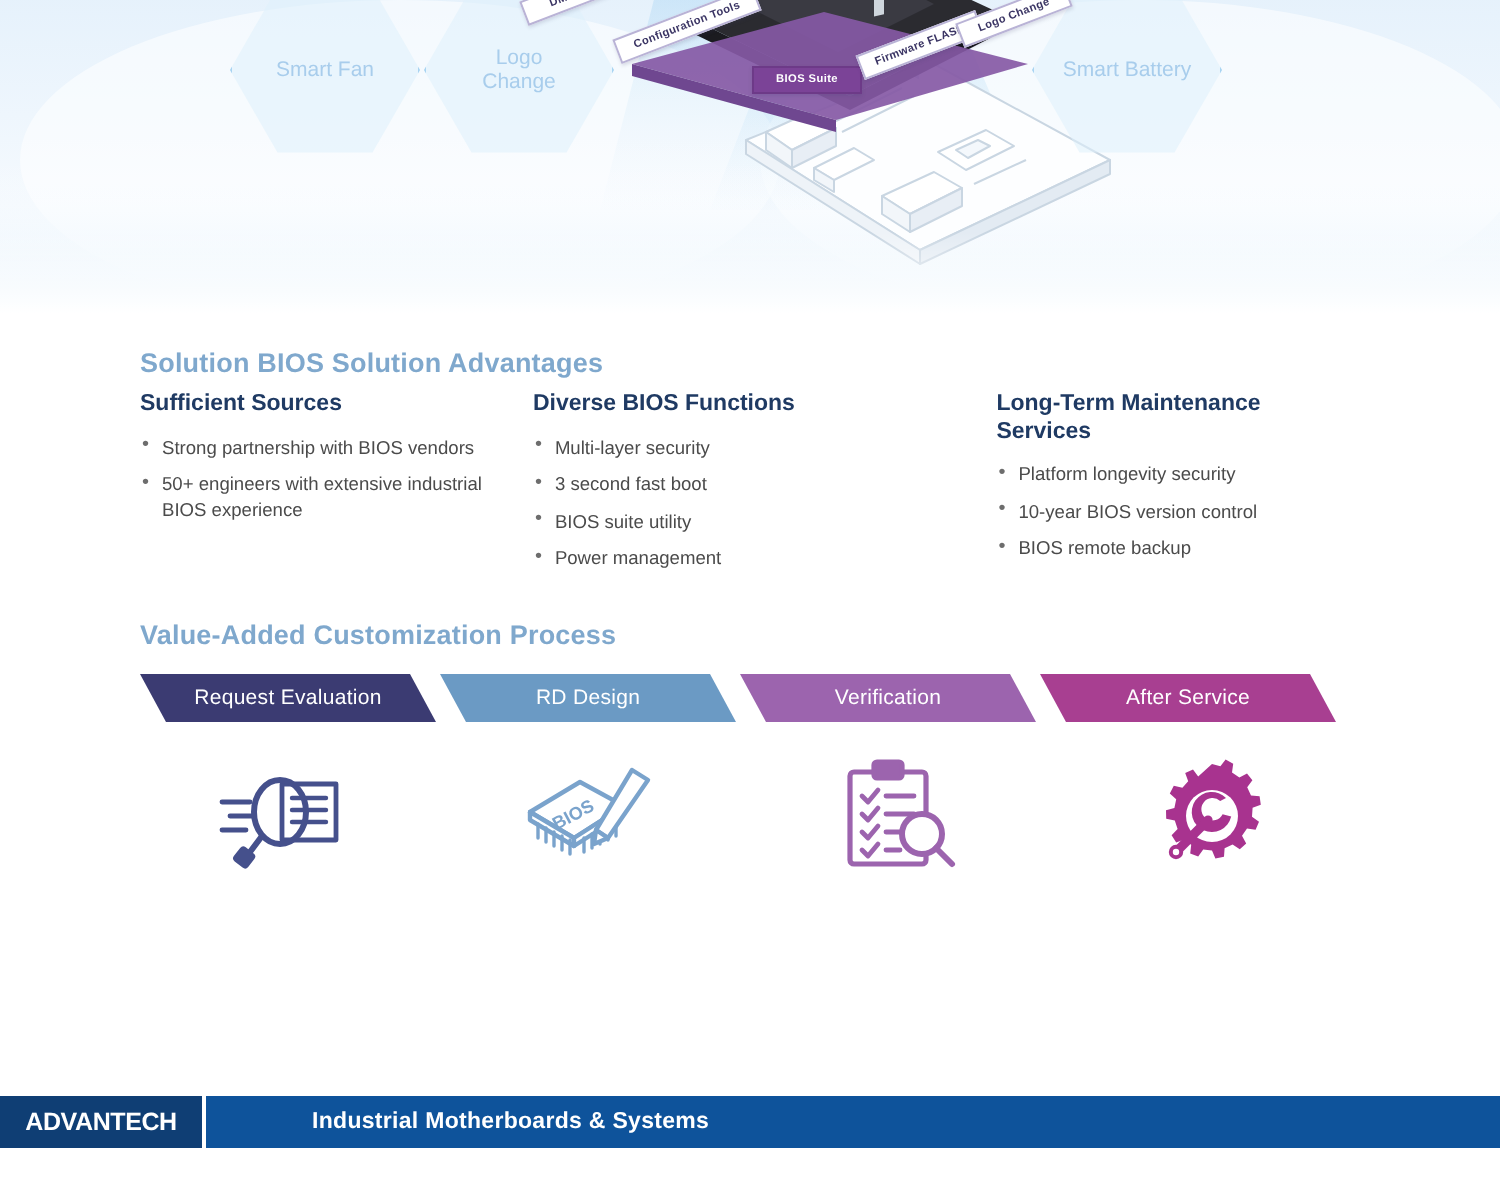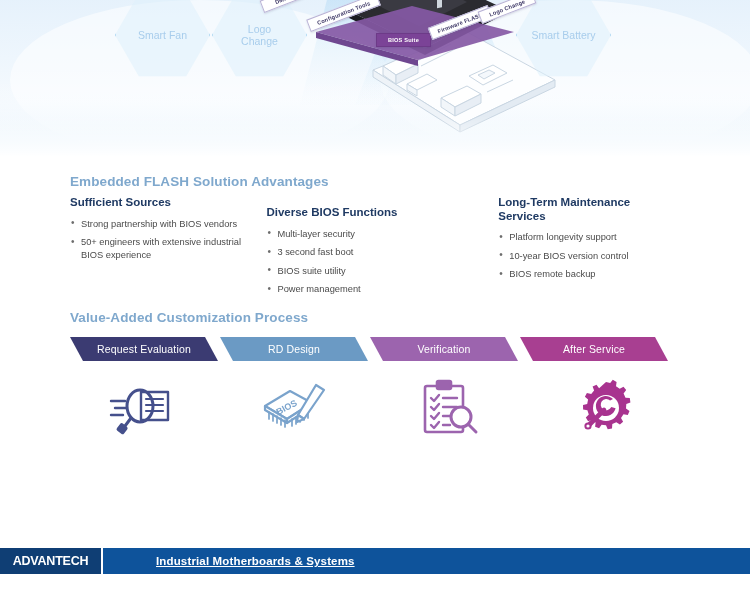--- a/index.html
+++ b/index.html
@@ -87,21 +87,21 @@
     position: absolute; left: 0; top: 168px; width: 750px;
   }
   .adv-title { position: absolute; left: 70px; top: 6px; }
   .adv-cols {
     position: absolute; left: 70px; top: 28px;
     width: 620px;
     display: flex;
   }
   .adv-col { width: 33.33%; padding-right: 14px; }
   .adv-col.c1 { width: 210px; }
-  .adv-col.c2 { width: 205px; margin-top: 10px; }
+  .adv-col.c2 { width: 205px; }
   .adv-col.c3 { width: 205px; margin-left: 40px; }
 
   
   .process { position: absolute; left: 0; top: 305px; width: 750px; }
   .proc-title { position: absolute; left: 70px; top: 5px; }
 
   .proc-row {
     position: absolute; left: 70px; top: 32px;
     width: 610px; height: 25px;
   }
@@ -147,21 +147,20 @@
     letter-spacing: -0.2px;
     font-family: "Liberation Sans", sans-serif;
   }
   .footer-text {
     display: flex; align-items: center;
     padding-left: 16px;
     color: #ffffff;
     font-size: 11.5px;
     font-weight: bold;
     letter-spacing: 0.15px;
-    text-decoration: underline;
   }
 </style>
 </head>
 <body>
 
 <div class="hero">
 
   <svg class="hero-bg" viewBox="0 0 750 232" preserveAspectRatio="none">
     <defs>
       <linearGradient id="skyg" x1="0" y1="0" x2="0" y2="1">
@@ -266,21 +265,21 @@
     <span>Firmware FLASH</span>
   </div>
   <div class="tag" style="left:478px; top:1px; width:58px; height:13px; transform:rotate(-21deg);">
     <span>Logo Change</span>
   </div>
 
   <div class="hero-fade"></div>
 </div>
 
 <div class="advantages">
-  <div class="section-title adv-title">Embedded FLASH Solution Advantages</div>
+  <div class="section-title adv-title">Solution BIOS Solution Advantages</div>
 
   <div class="adv-cols">
 
     <div class="adv-col c1">
       <div class="col-head">Sufficient Sources</div>
       <ul class="bullets">
         <li>Strong partnership with BIOS vendors</li>
         <li>50+ engineers with extensive industrial BIOS experience</li>
       </ul>
     </div>
@@ -291,21 +290,21 @@
         <li>Multi-layer security</li>
         <li>3 second fast boot</li>
         <li>BIOS suite utility</li>
         <li>Power management</li>
       </ul>
     </div>
 
     <div class="adv-col c3">
       <div class="col-head">Long-Term Maintenance Services</div>
       <ul class="bullets">
-        <li>Platform longevity support</li>
+        <li>Platform longevity security</li>
         <li>10-year BIOS version control</li>
         <li>BIOS remote backup</li>
       </ul>
     </div>
 
   </div>
 </div>
 
 <div class="process">
   <div class="section-title proc-title">Value-Added Customization Process</div>

